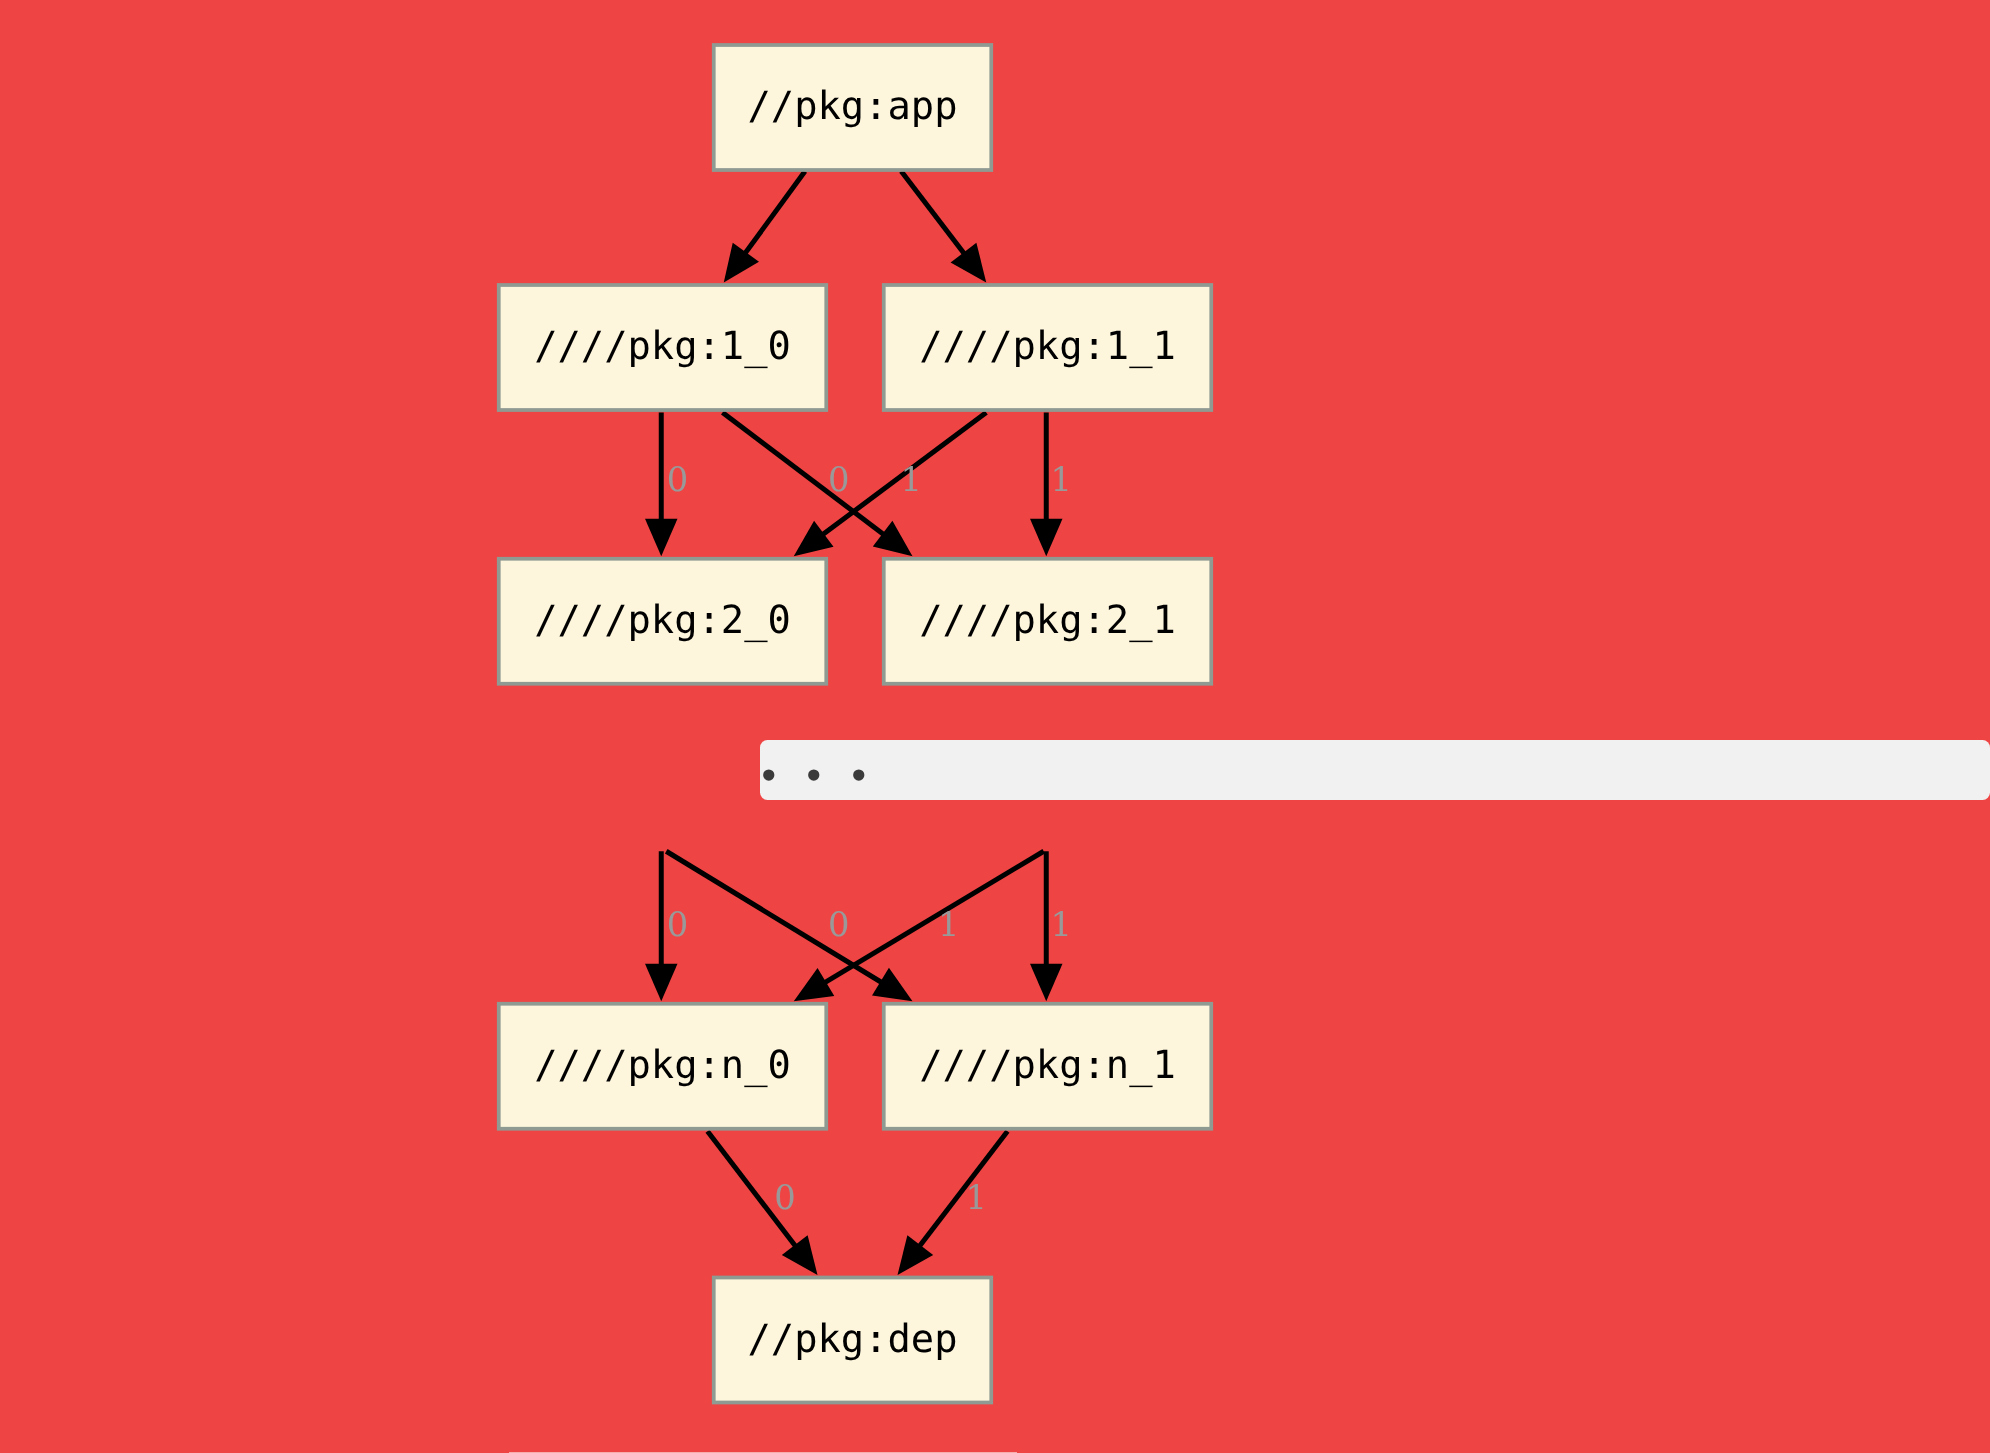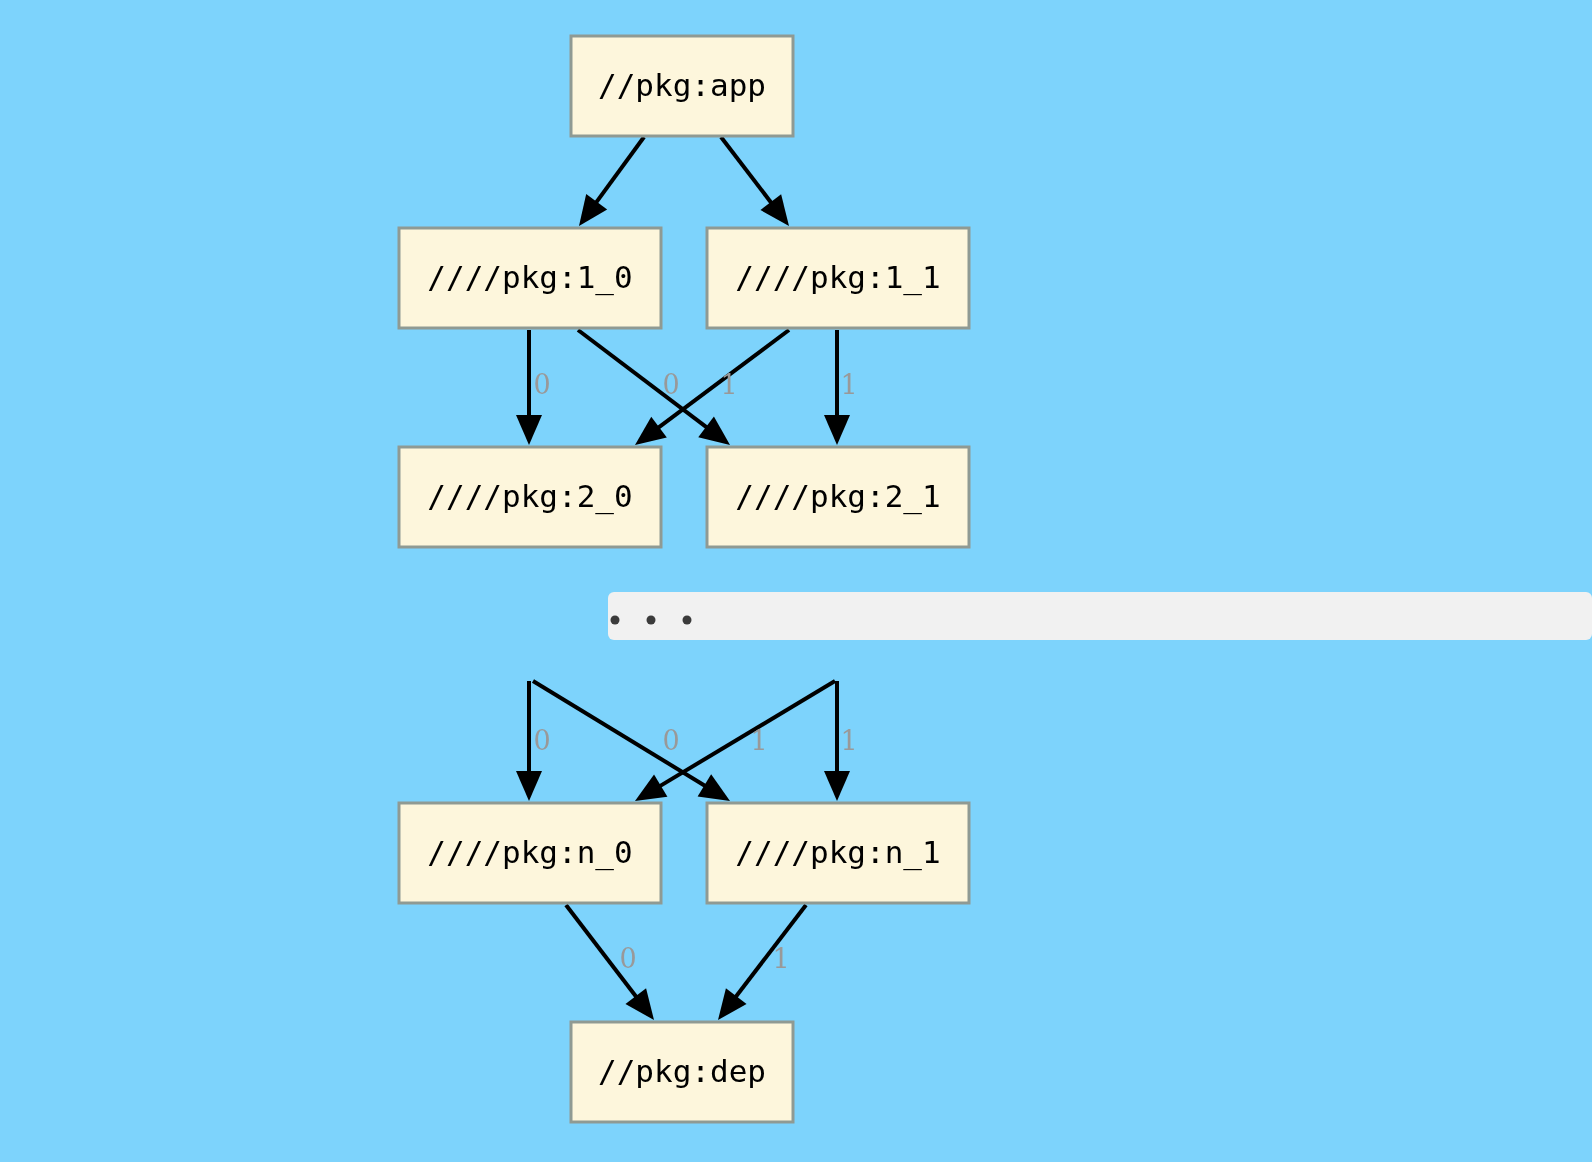--- a/index.html
+++ b/index.html
@@ -7,21 +7,21 @@
     padding: 0;
     background: #ffffff;
   }
   body {
     font-family: "DejaVu Sans Mono", monospace;
   }
   #canvas {
     position: relative;
     width: 1592px;
     height: 1162px;
-    background: #7dd3fc;
+    background: #ef4444;
     overflow: hidden;
   }
   #graph-svg {
     position: absolute;
     top: 0;
     left: 0;
     width: 1592px;
     height: 1162px;
   }
   .node-box {

